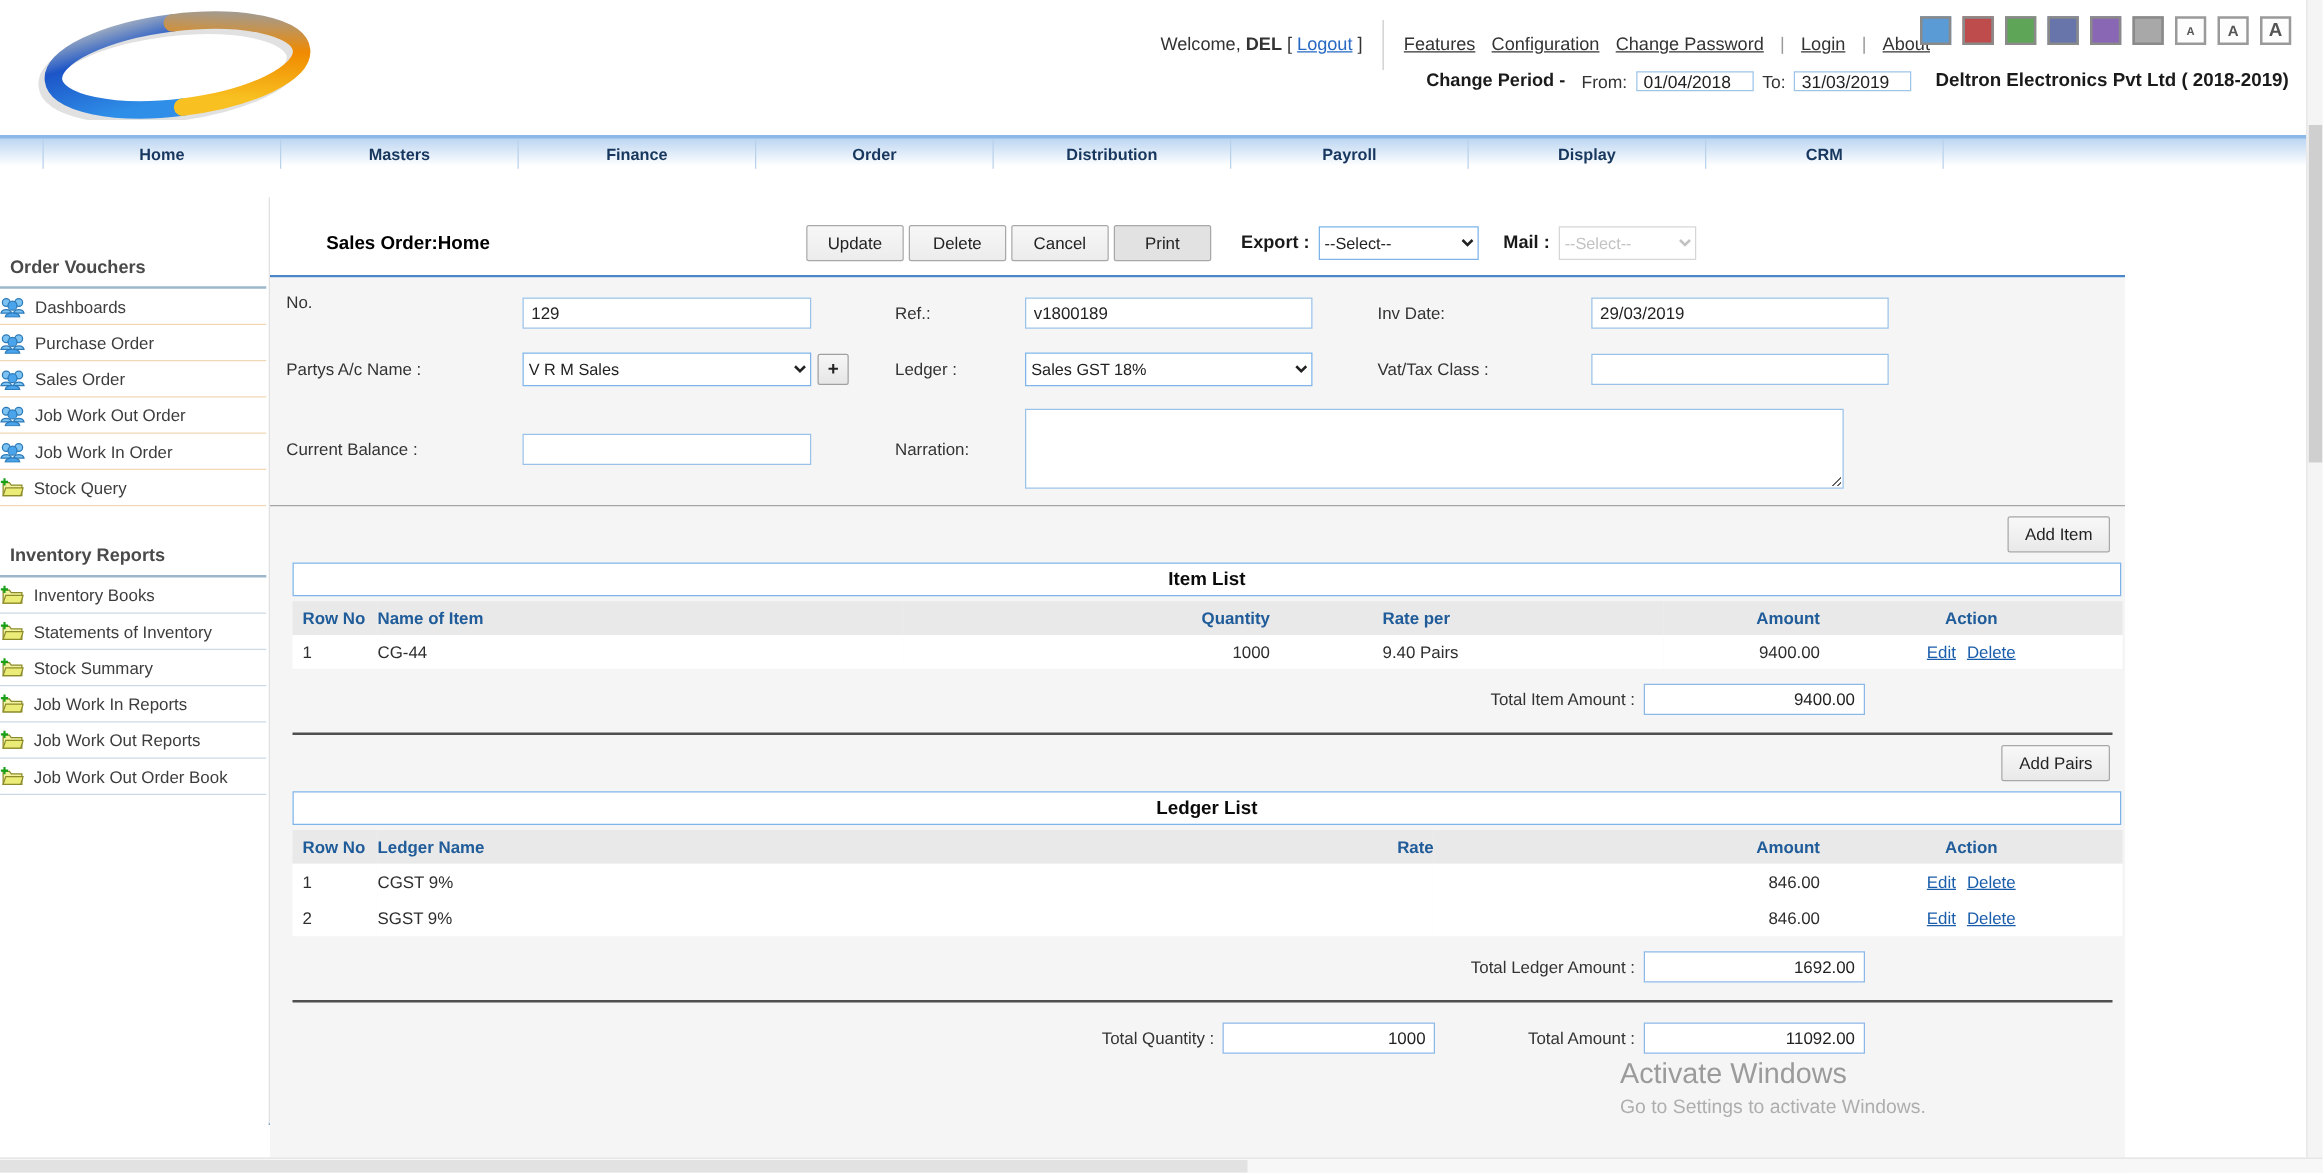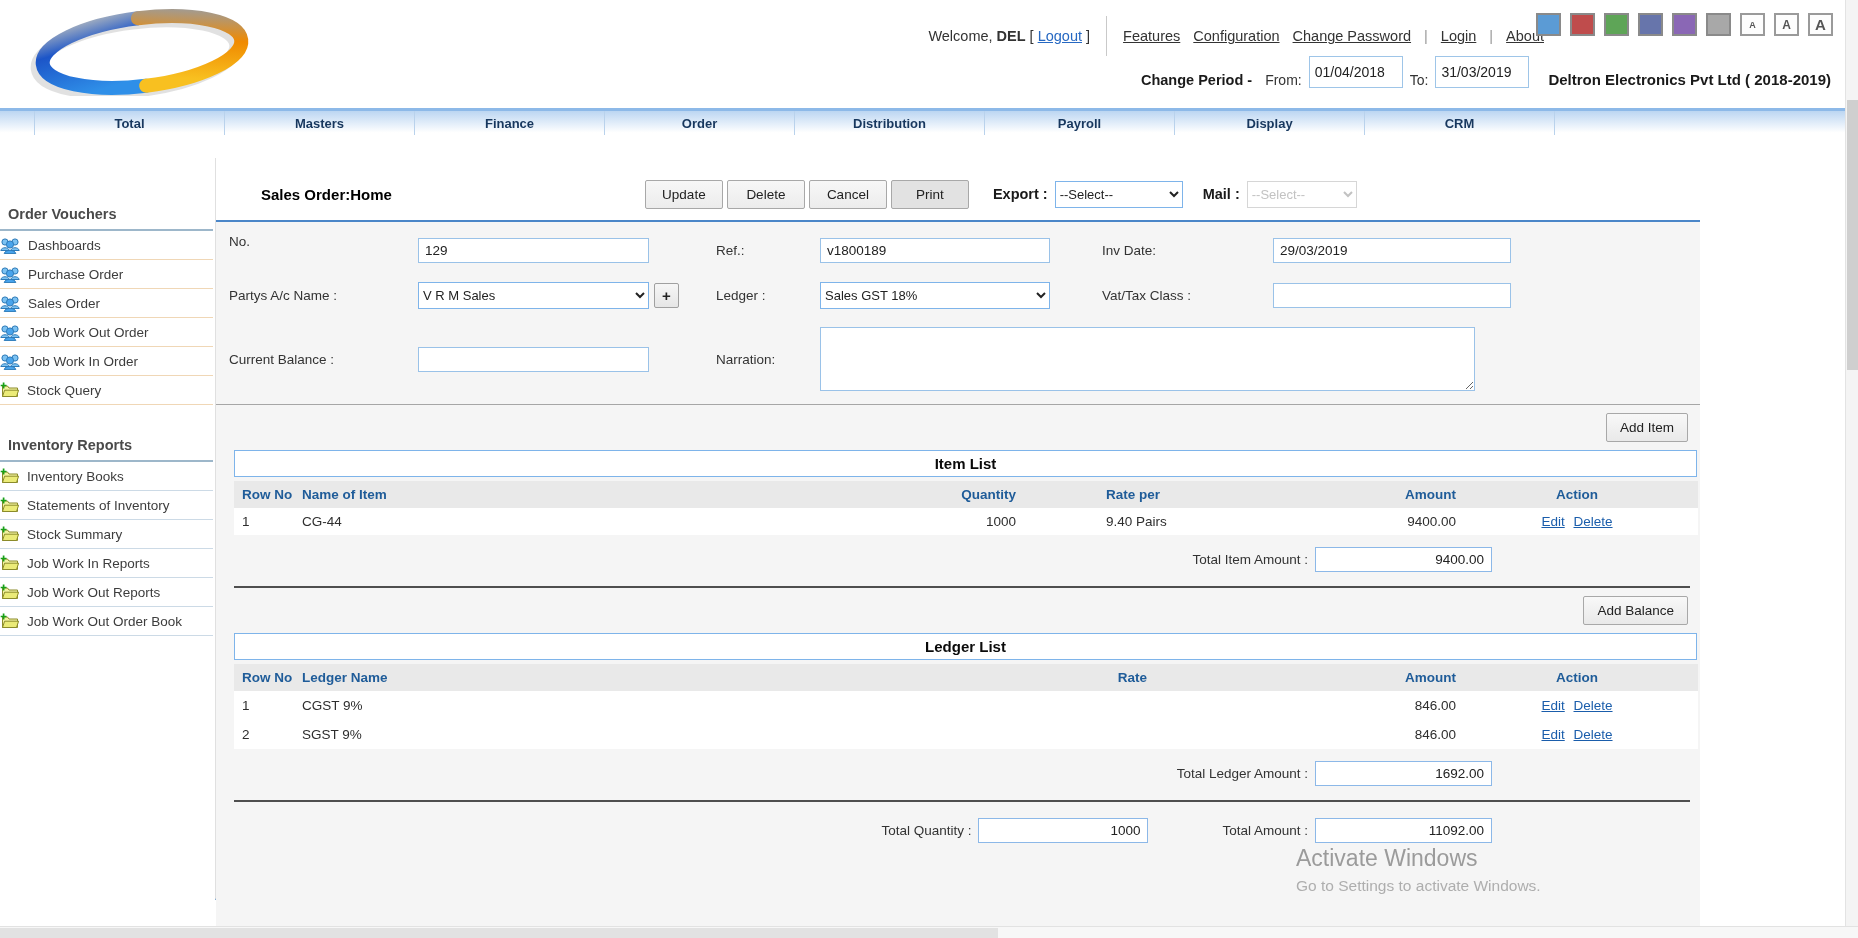--- a/index.html
+++ b/index.html
@@ -19,21 +19,21 @@
   a.blue-link { color:#2668c2; }
   .hdr-divider { width:1px; height:40px; background:#c9c9c9; margin:0 16px; }
   .menu-links { display:flex; align-items:flex-start; gap:13px; }
   .pipe { color:#999; }
   .swatches { position:absolute; top:13px; right:12px; display:flex; gap:9px; }
   .swatch { width:25px; height:23px; border:2px solid #8a8a8a; cursor:pointer; }
   .fontbox { width:25px; height:23px; border:2px solid #9a9a9a; background:#fdfdfd; display:flex; align-items:center; justify-content:center; color:#555; font-weight:bold; cursor:pointer; }
   .fs-s { font-size:9px; } .fs-m { font-size:12px; } .fs-l { font-size:15px; }
   .period-row { position:absolute; top:56px; right:14px; display:flex; align-items:flex-end; gap:7px; font-size:14px; color:#333; white-space:nowrap; }
   .change-period { font-weight:bold; color:#1a1a1a; font-size:14.5px; margin-right:6px; }
-  .date-input { width:94px; height:32px; border:1px solid #9ec5e8; font-family:inherit; font-size:14px; padding:1px 5px; color:#222; }
+  .date-input { width:94px; height:16px; border:1px solid #9ec5e8; font-family:inherit; font-size:14px; padding:1px 5px; color:#222; }
   .company { font-weight:bold; font-size:15px; color:#1a1a1a; margin-left:12px; }
 
   
   .navbar { position:absolute; top:108px; left:0; width:1845px; height:27px;
     border-top:3px solid #8db9e8; background:linear-gradient(#bcd6f2, #ffffff 90%); display:flex; }
   .nav-spacer { width:35px; border-right:1px solid #b9d2ec; }
   .nav-item { width:190px; display:flex; align-items:center; justify-content:center;
     font-weight:bold; font-size:13px; color:#17375e; border-right:1px solid #b9d2ec; cursor:pointer; }
   .nav-fill { flex:1; }
 
@@ -175,21 +175,21 @@
     <span>From:</span>
     <input class="date-input" value="01/04/2018" style="">
     <span>To:</span>
     <input class="date-input" value="31/03/2019" style="">
     <span class="company">Deltron Electronics Pvt Ltd ( 2018-2019)</span>
   </div>
 </div>
 
 <div class="navbar">
   <div class="nav-spacer"></div>
-  <div class="nav-item">Total</div>
+  <div class="nav-item">Home</div>
   <div class="nav-item">Masters</div>
   <div class="nav-item">Finance</div>
   <div class="nav-item">Order</div>
   <div class="nav-item">Distribution</div>
   <div class="nav-item">Payroll</div>
   <div class="nav-item">Display</div>
   <div class="nav-item">CRM</div>
   <div class="nav-fill"></div>
 </div>
 
@@ -395,21 +395,21 @@
     </table>
 
     <div class="total-row">
       <span>Total Item Amount :</span>
       <input class="total-input" value="9400.00" style="">
     </div>
 
     <div class="dark-line"></div>
 
     <div class="add-row">
-      <button class="btn-add">Add Balance</button>
+      <button class="btn-add">Add Pairs</button>
     </div>
 
     <div class="list-title">Ledger List</div>
     <table class="list ledger">
       <colgroup>
           <col style="width:68px">
           <col style="width:430px">
           <col style="width:415px">
           <col style="width:309px">
           <col style="width:242px">

